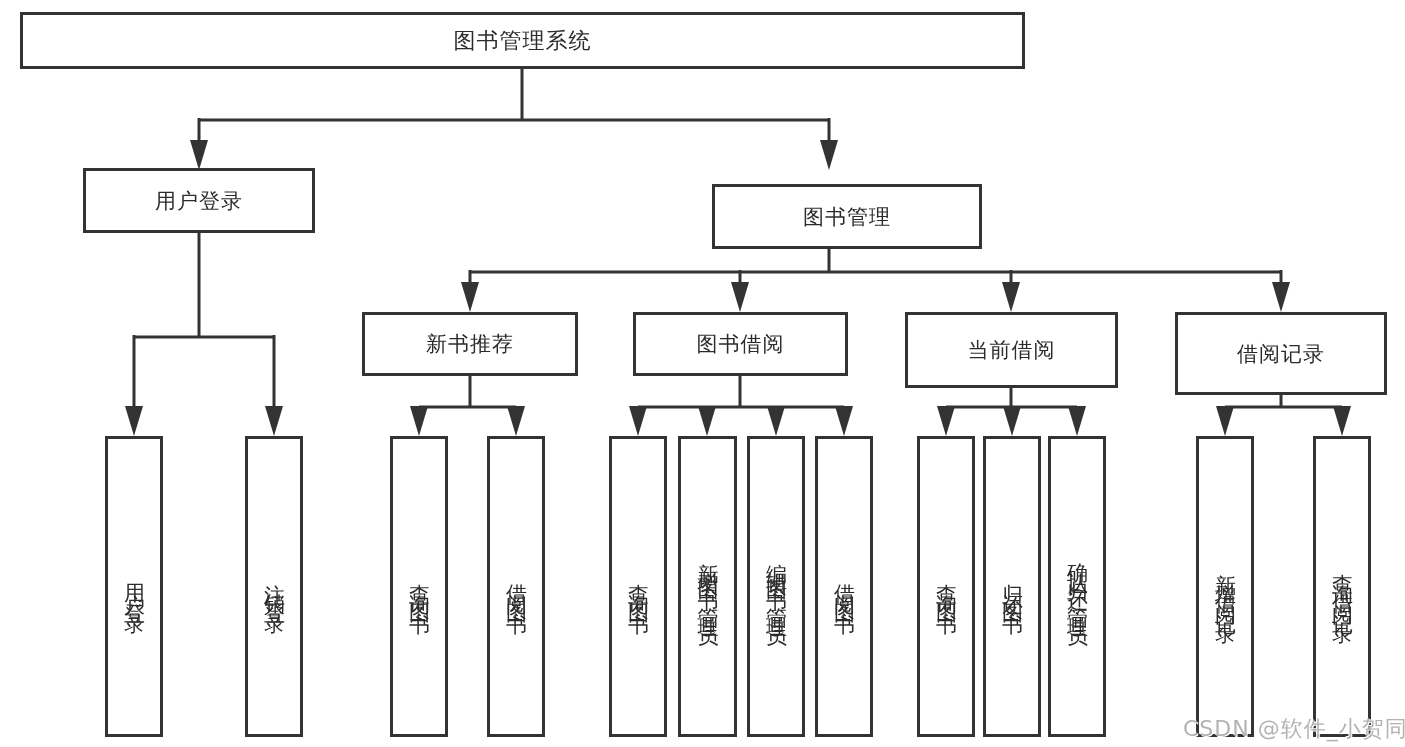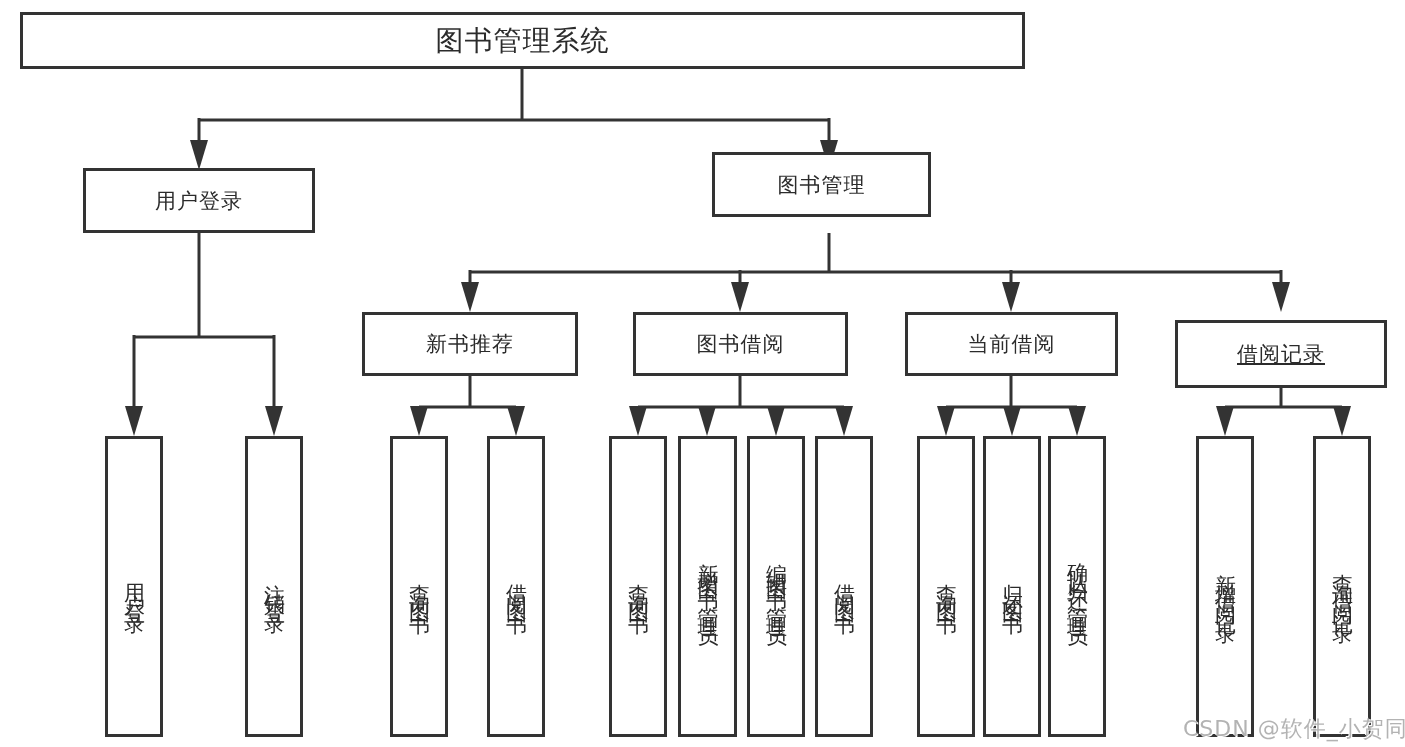--- a/index.html
+++ b/index.html
@@ -23,27 +23,27 @@
     position: absolute;
     background: #ffffff;
     border: 3px solid #333333;
     box-sizing: border-box;
     display: flex;
     align-items: center;
     justify-content: center;
     z-index: 2;
   }
   .node-h { font-size: 21px; letter-spacing: 1px; white-space: nowrap; }
-  #n-root { left: 20px; top: 12px; width: 1005px; height: 57px; font-size: 28px; }
+  #n-root { left: 20px; top: 12px; width: 1005px; height: 57px; font-size: 22px; }
   #n-l2a  { left: 83px;  top: 168px; width: 232px; height: 65px; }
-  #n-l2b  { left: 712px; top: 152px; width: 219px; height: 65px; }
+  #n-l2b  { left: 712px; top: 184px; width: 270px; height: 65px; }
   #n-l3a  { left: 362px; top: 312px; width: 216px; height: 64px; }
   #n-l3b  { left: 633px; top: 312px; width: 215px; height: 64px; }
-  #n-l3c  { left: 905px; top: 312px; width: 213px; height: 64px; text-align: right; }
-  #n-l3d  { left: 1175px; top: 320px; width: 212px; height: 68px; text-decoration: underline; }
+  #n-l3c  { left: 905px; top: 312px; width: 213px; height: 76px; text-align: right; }
+  #n-l3d  { left: 1175px; top: 312px; width: 212px; height: 83px; }
   .node-v { top: 436px; width: 58px; height: 301px; }
   .node-v .vtext {
     writing-mode: vertical-rl;
     text-orientation: mixed;
     font-size: 21px;
     line-height: 1;
     letter-spacing: 10px;
   }
   #n-v1  { left: 105px; }
   #n-v2  { left: 245px; }

